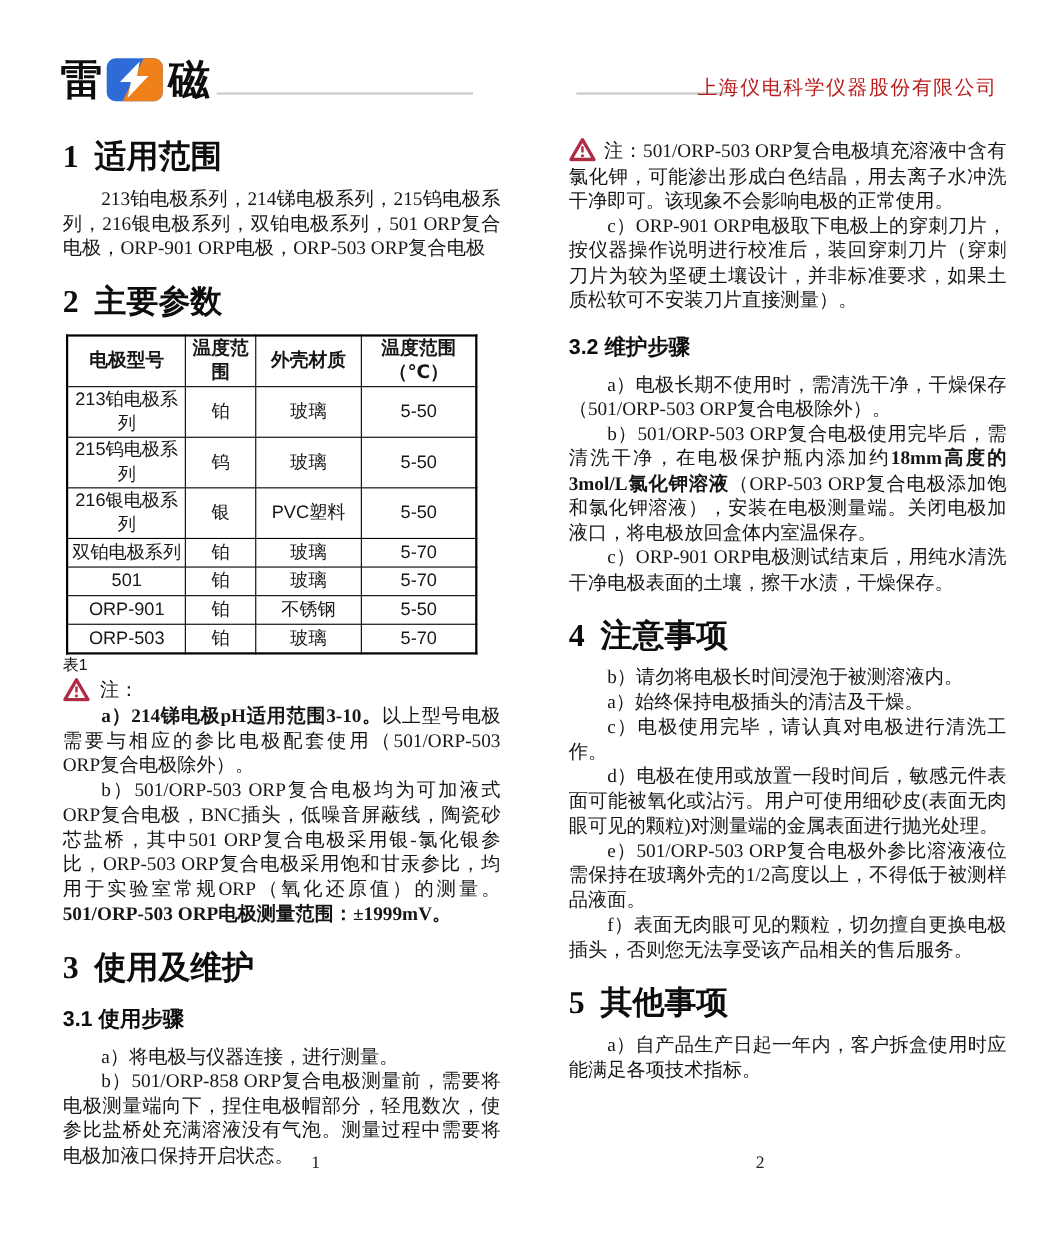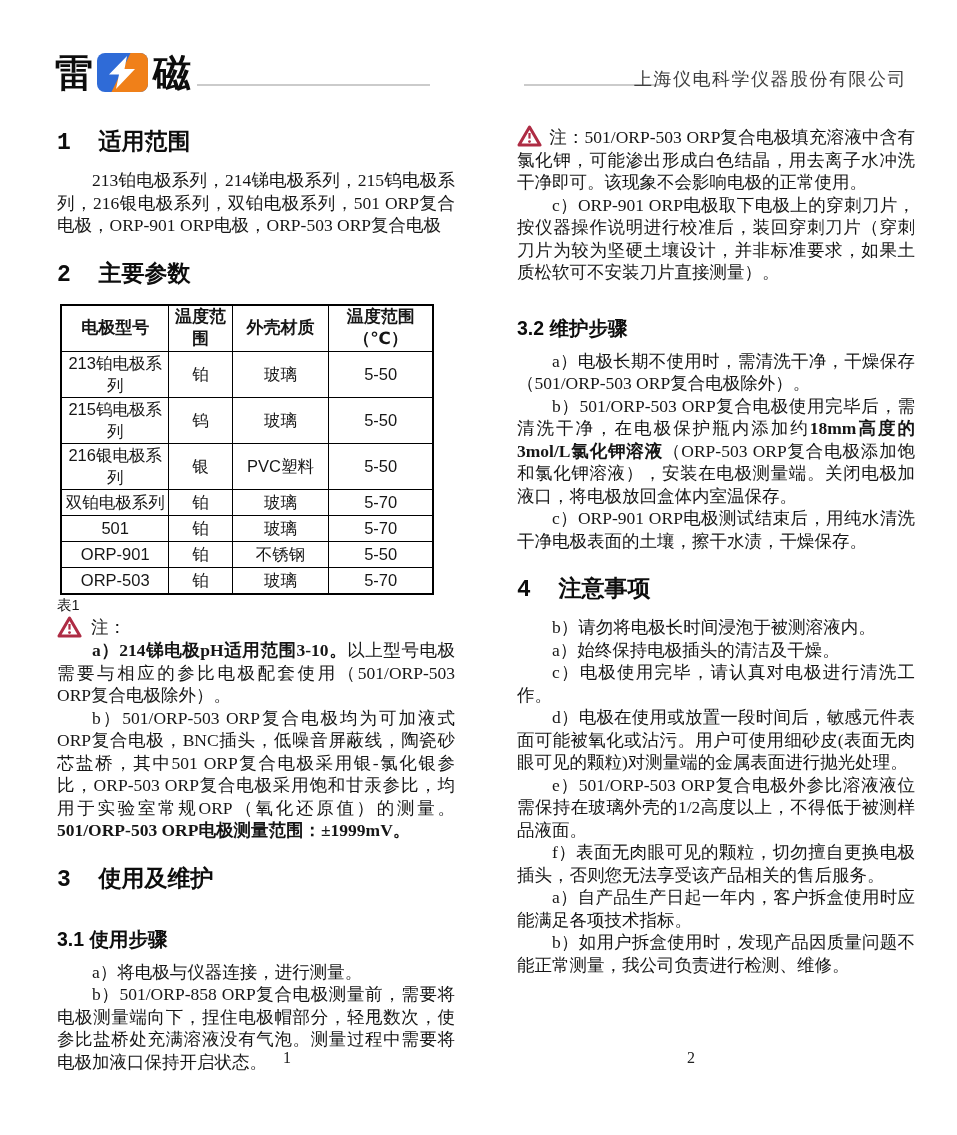--- a/index.html
+++ b/index.html
@@ -13,39 +13,39 @@
   .logo-char{
     font-family:"Liberation Sans","DejaVu Sans",sans-serif;
     font-weight:900;font-size:38px;line-height:40px;letter-spacing:-1px;color:#0d0d0d;
   }
   .logo-mark{display:block;margin:0 1px;}
   .rule{position:absolute;top:84px;height:2px;background:#cbcbcb;}
   .rule-left{left:197px;width:233px;}
   .rule-right{left:524px;width:136px;}
   .company{
     position:absolute;top:67px;right:50px;
-    font-size:18px;letter-spacing:1.5px;color:#404040;
+    font-size:18px;letter-spacing:1.5px;color:#b91c1c;
   }
   
   .col{
     position:absolute;top:125px;width:398px;
     font-size:17.5px;line-height:22.5px;text-align:justify;
   }
   .col-left{left:57px;}
   .col-right{left:517px;}
   h1.sec{
-    font-family:Liberation Mono, monospace;
-    font-size:23px;line-height:30px;font-weight:bold;color:#0d0d0d;
+    font-family:Liberation Serif, serif;
+    font-size:29px;line-height:30px;font-weight:bold;color:#0d0d0d;
     margin:23px 0 11px;white-space:pre-wrap;
   }
   h1.first{margin-top:3px;}
   h2.subsec{
     font-family:"Liberation Sans","DejaVu Sans",sans-serif;
     font-size:19.5px;line-height:25px;font-weight:bold;color:#0d0d0d;
-    margin:32px 0 9px;white-space:pre-wrap;
+    margin:20px 0 9px;white-space:pre-wrap;
   }
   p.para{margin:0;text-indent:2em;}
   p.noindent{text-indent:0;}
   .emph{font-weight:bold;}
   
   table.params{
     border-collapse:collapse;width:374px;margin:14px 0 0 3px;
     font-family:"Liberation Sans","DejaVu Sans",sans-serif;
     font-size:16.5px;text-align:center;border:2px solid #000;
   }
@@ -182,18 +182,18 @@
   <p class="para">c）ORP-901 ORP电极测试结束后，用纯水清洗干净电极表面的土壤，擦干水渍，干燥保存。</p>
 
   <h1 class="sec">4  注意事项</h1>
   <p class="para">b）请勿将电极长时间浸泡于被测溶液内。</p>
   <p class="para">a）始终保持电极插头的清洁及干燥。</p>
   <p class="para">c）电极使用完毕，请认真对电极进行清洗工作。</p>
   <p class="para">d）电极在使用或放置一段时间后，敏感元件表面可能被氧化或沾污。用户可使用细砂皮(表面无肉眼可见的颗粒)对测量端的金属表面进行抛光处理。</p>
   <p class="para">e）501/ORP-503 ORP复合电极外参比溶液液位需保持在玻璃外壳的1/2高度以上，不得低于被测样品液面。</p>
   <p class="para">f）表面无肉眼可见的颗粒，切勿擅自更换电极插头，否则您无法享受该产品相关的售后服务。</p>
 
+  <h1 class="sec">5  其他事项</h1>
   <p class="para">a）自产品生产日起一年内，客户拆盒使用时应能满足各项技术指标。</p>
-  <p class="para">b）如用户拆盒使用时，发现产品因质量问题不能正常测量，我公司负责进行检测、维修。</p>
 </div>
 
 <div class="pagenum pg1">1</div>
 <div class="pagenum pg2">2</div>
 
 </body></html>

